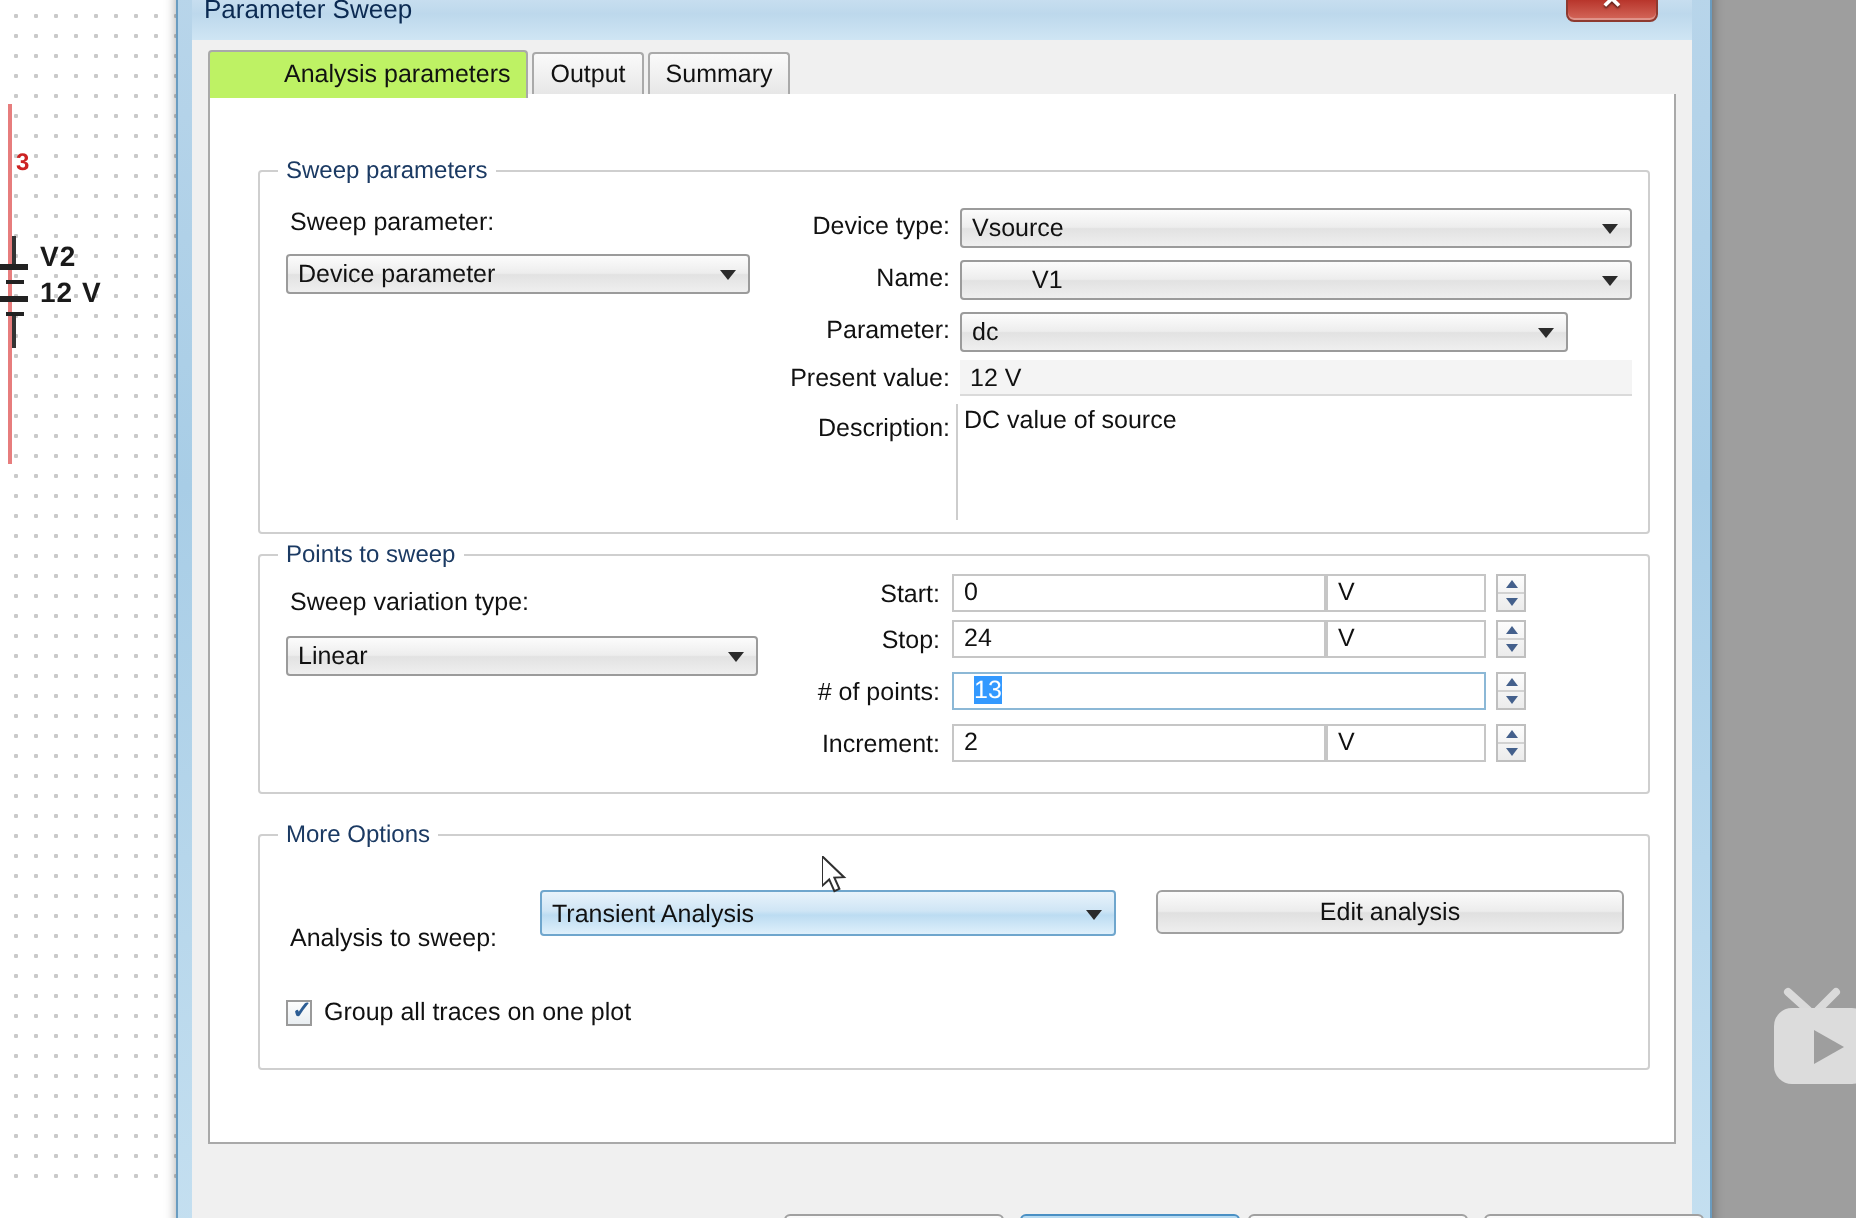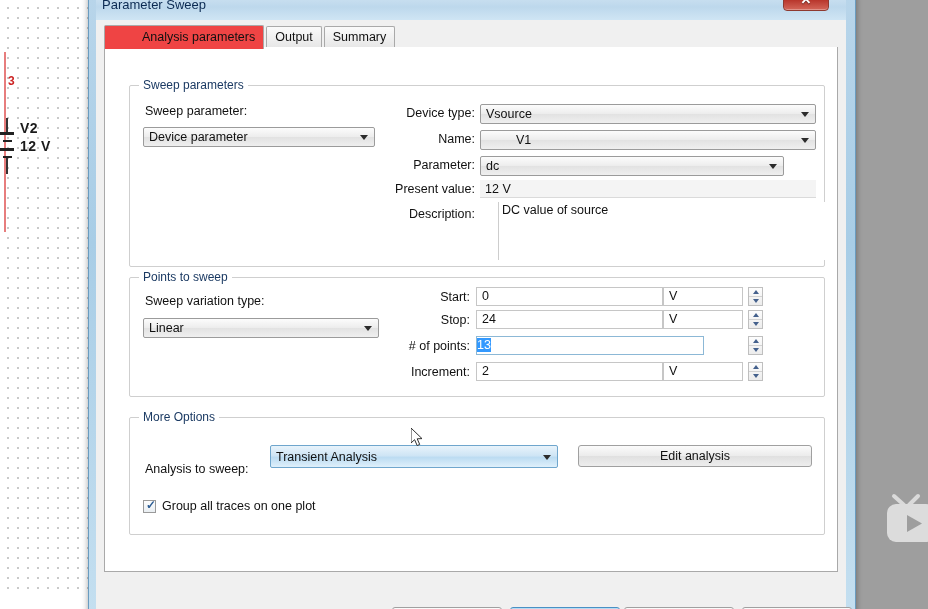--- a/index.html
+++ b/index.html
@@ -128,21 +128,21 @@
     background: linear-gradient(to bottom, #fafafa 0%, #e6e6e6 100%);
     border: 1px solid #a9a9a9;
     border-bottom: none;
     margin-right: 2px;
     border-radius: 2px 2px 0 0;
     position: relative;
     white-space: nowrap;
     font-family: "Liberation Sans", sans-serif;
   }
   .tab.active {
-    background: #ef4444;
+    background: #bef264;
     height: 23px;
     line-height: 23px;
     margin-bottom: -1px;
     z-index: 2;
     padding-left: 37px;
   }
 
   .tabpage {
     position: absolute;
     left: 8px; top: 27px;
@@ -418,21 +418,21 @@
           <div class="lbl right" style="left:230px; top:72px; width:115px;">Parameter:</div>
           <div class="combo" style="left:350px; top:70px; width:304px;">
             <span>dc</span>
             <span class="arrow"></span>
           </div>
 
           <div class="lbl right" style="left:215px; top:96px; width:130px;">Present value:</div>
           <div class="robox" style="left:350px; top:94px; width:336px;">12 V</div>
 
           <div class="lbl right" style="left:215px; top:121px; width:130px;">Description:</div>
-          <div class="desc" style="left:368px; top:116px; width:338px; height:58px;">DC value of source</div>
+          <div class="desc" style="left:348px; top:116px; width:338px; height:58px;">DC value of source</div>
         </div>
 
         <div class="group" style="left:24px; top:230px; width:694px; height:118px;">
           <div class="group-title">Points to sweep</div>
 
           <div class="lbl" style="left:15px; top:16px;">Sweep variation type:</div>
           <div class="combo" style="left:13px; top:40px; width:236px;">
             <span>Linear</span>
             <span class="arrow"></span>
           </div>
@@ -457,21 +457,21 @@
             <div>
                 <i class="up"></i>
               </div>
             <div class="spin-div"></div>
             <div>
                 <i class="dn"></i>
               </div>
           </div>
 
           <div class="lbl right" style="left:200px; top:61px; width:140px;"># of points:</div>
-          <div class="edit focused" style="left:346px; top:58px; width:228px; padding-left:0;">
+          <div class="edit focused" style="left:346px; top:58px; width:267px; padding-left:10px;">
             <span class="sel-text">13</span>
           </div>
           <div class="spin" style="left:618px; top:58px;">
             <div>
                 <i class="up"></i>
               </div>
             <div class="spin-div"></div>
             <div>
                 <i class="dn"></i>
               </div>

